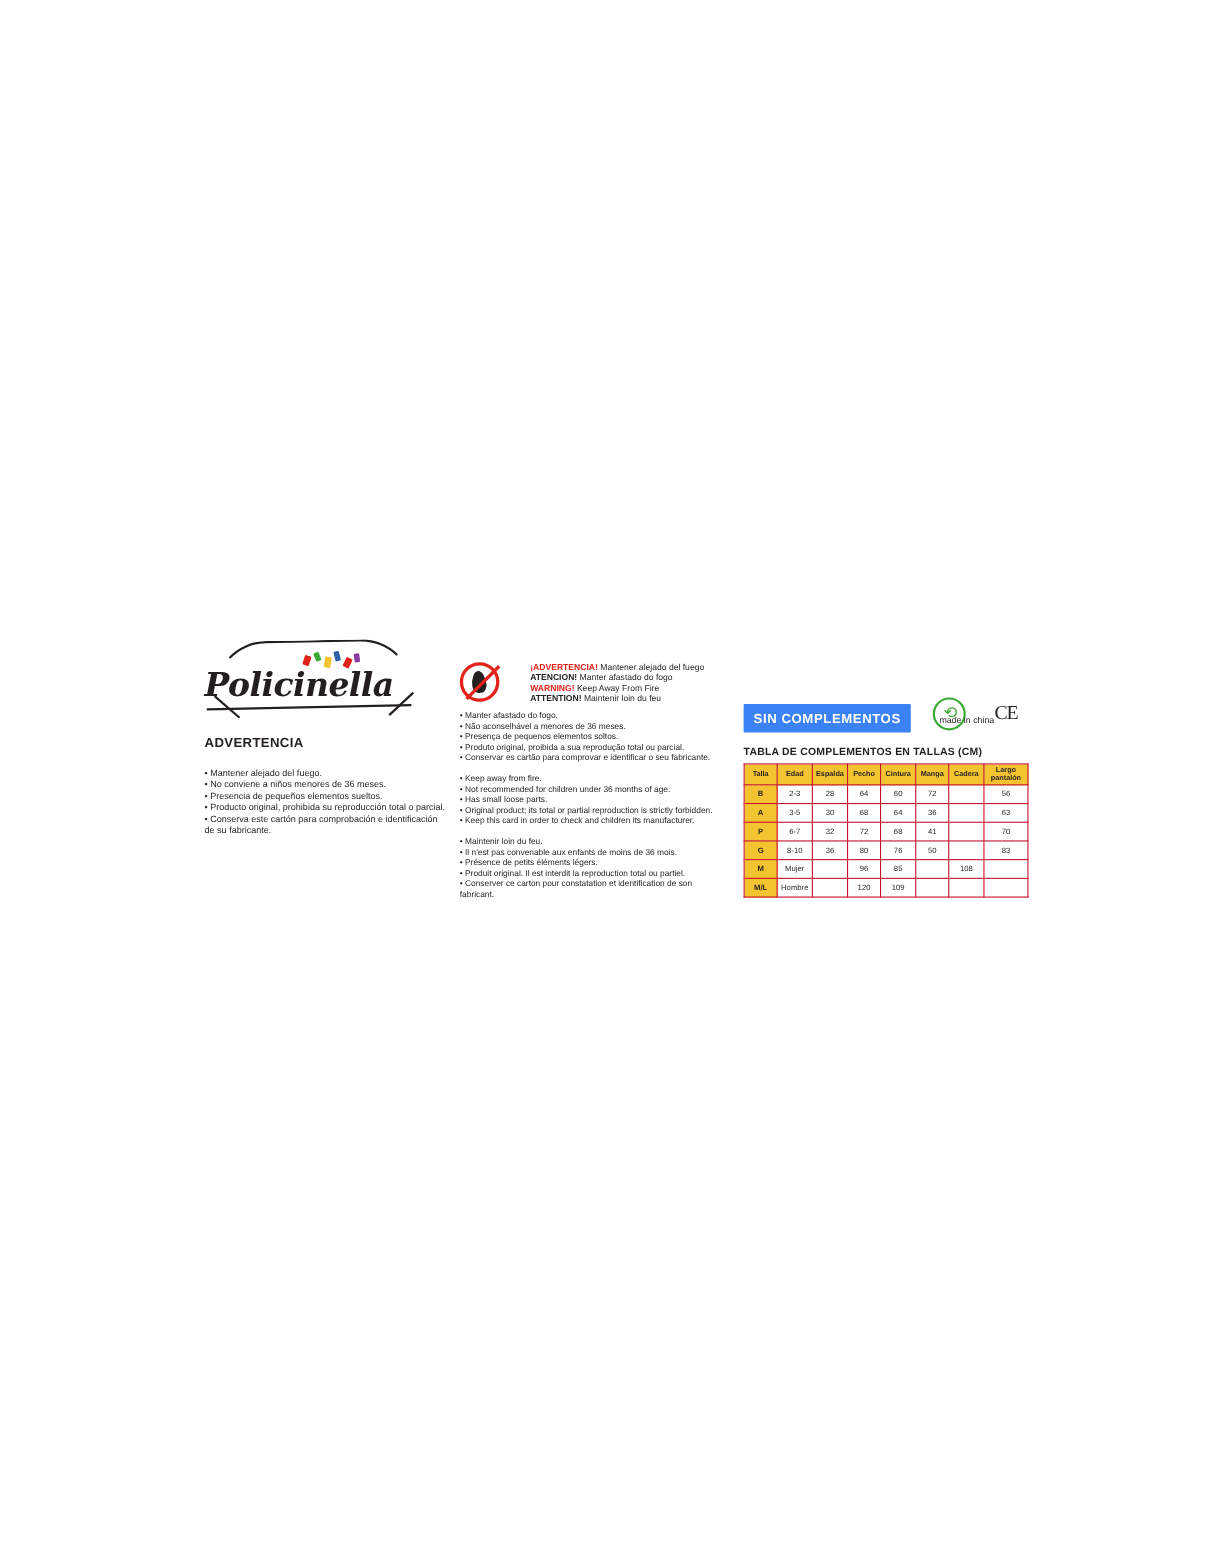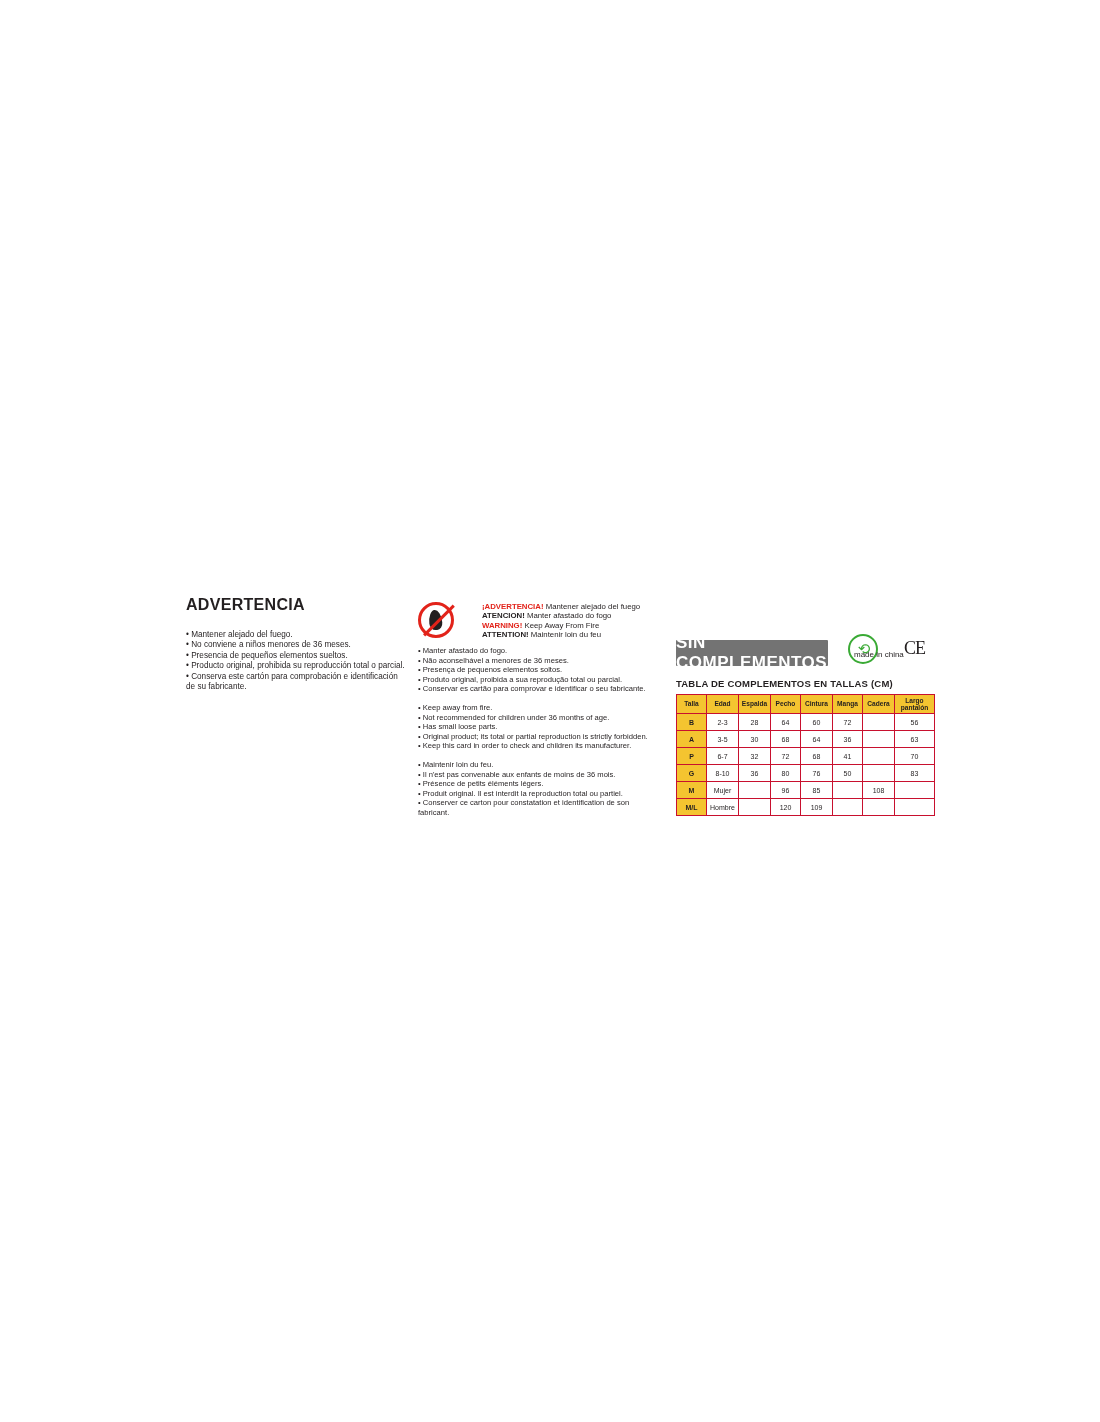--- a/index.html
+++ b/index.html
@@ -99,21 +99,21 @@
   .dist-block {
     margin-top: 14px;
     font-size: 10.5px;
     line-height: 15px;
     color: #231f20;
   }
   .dist-block .bold { font-weight: 700; }
 
   .adv-title {
     margin-top: 16px;
-    font-size: 16px;
+    font-size: 12px;
     font-weight: 700;
     letter-spacing: 0.3px;
   }
   .bullet-list {
     margin-top: 16px;
     font-size: 8.2px;
     line-height: 10.4px;
   }
   .bullet-list div { white-space: nowrap; }
 
@@ -186,23 +186,23 @@
   
   .col-right {
     position: absolute;
     left: 676px;
     top: 640px;
     width: 260px;
   }
   .sin-banner {
     width: 152px;
     height: 26px;
-    background: #737373;
+    background: #3b82f6;
     color: #ffffff;
-    font-size: 17px;
+    font-size: 12px;
     font-weight: 700;
     letter-spacing: 0.5px;
     display: flex;
     align-items: center;
     justify-content: center;
     border-radius: 1px;
   }
   .badges {
     position: absolute;
     left: 172px;
@@ -295,20 +295,33 @@
   table.sizes col.c-cadera  { width: 32px; }
   table.sizes col.c-largo   { width: 40px; }
 </style>
 </head>
 <body>
 
 <div class="sheet">
 
   <div class="col-left">
 
+    <div class="logo-wrap">
+      <div class="logo-arc"></div>
+      <div class="logo-confetti">
+        <i style="left:2px;  top:4px;  width:6px; height:9px;  background:#e2231a; transform:rotate(18deg);"></i>
+        <i style="left:12px; top:1px;  width:5px; height:8px;  background:#3aaa35; transform:rotate(-22deg);"></i>
+        <i style="left:21px; top:5px;  width:6px; height:10px; background:#f4c430; transform:rotate(10deg);"></i>
+        <i style="left:30px; top:0px;  width:5px; height:9px;  background:#2b5fa8; transform:rotate(-14deg);"></i>
+        <i style="left:39px; top:6px;  width:6px; height:9px;  background:#e2231a; transform:rotate(26deg);"></i>
+        <i style="left:48px; top:2px;  width:5px; height:8px;  background:#8a3d9e; transform:rotate(-8deg);"></i>
+      </div>
+      <div class="logo-text">Policinella</div>
+      <div class="logo-underline"></div>
+    </div>
 
 
     <div class="adv-title">ADVERTENCIA</div>
 
     <div class="bullet-list">
       <div>• Mantener alejado del fuego.</div>
       <div>• No conviene a niños menores de 36 meses.</div>
       <div>• Presencia de pequeños elementos sueltos.</div>
       <div>• Producto original, prohibida su reproducción total o parcial.</div>
       <div>• Conserva este cartón para comprobación e identificación</div>

